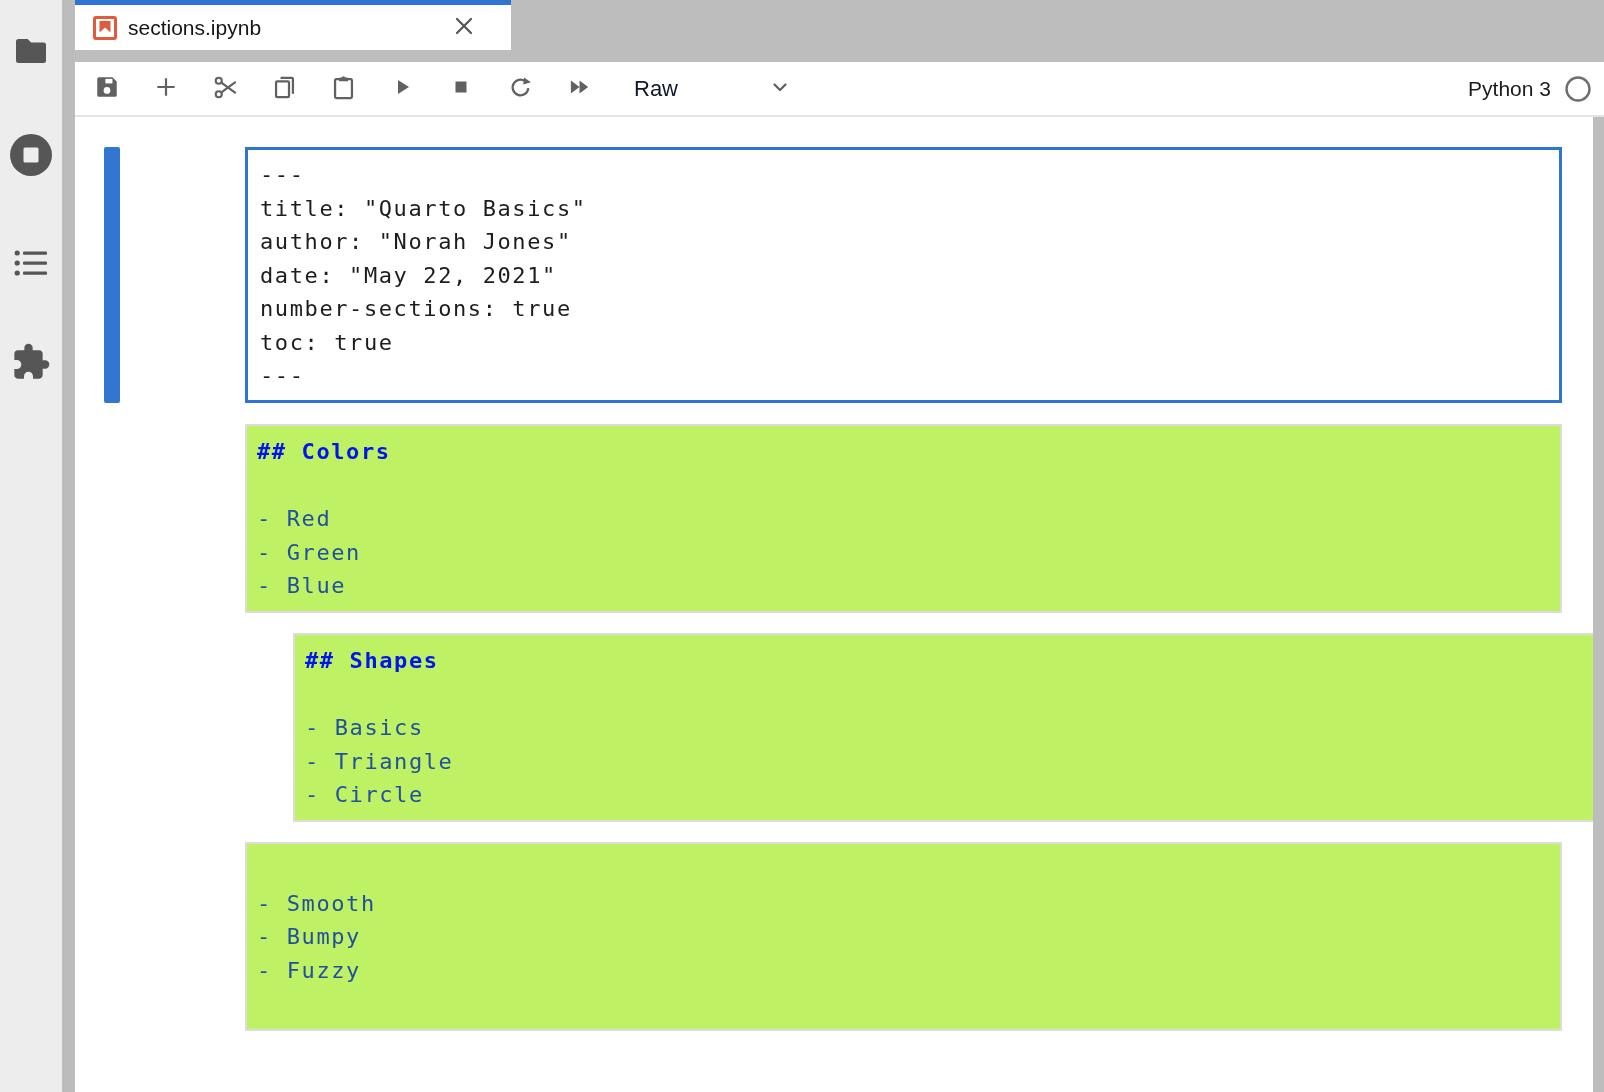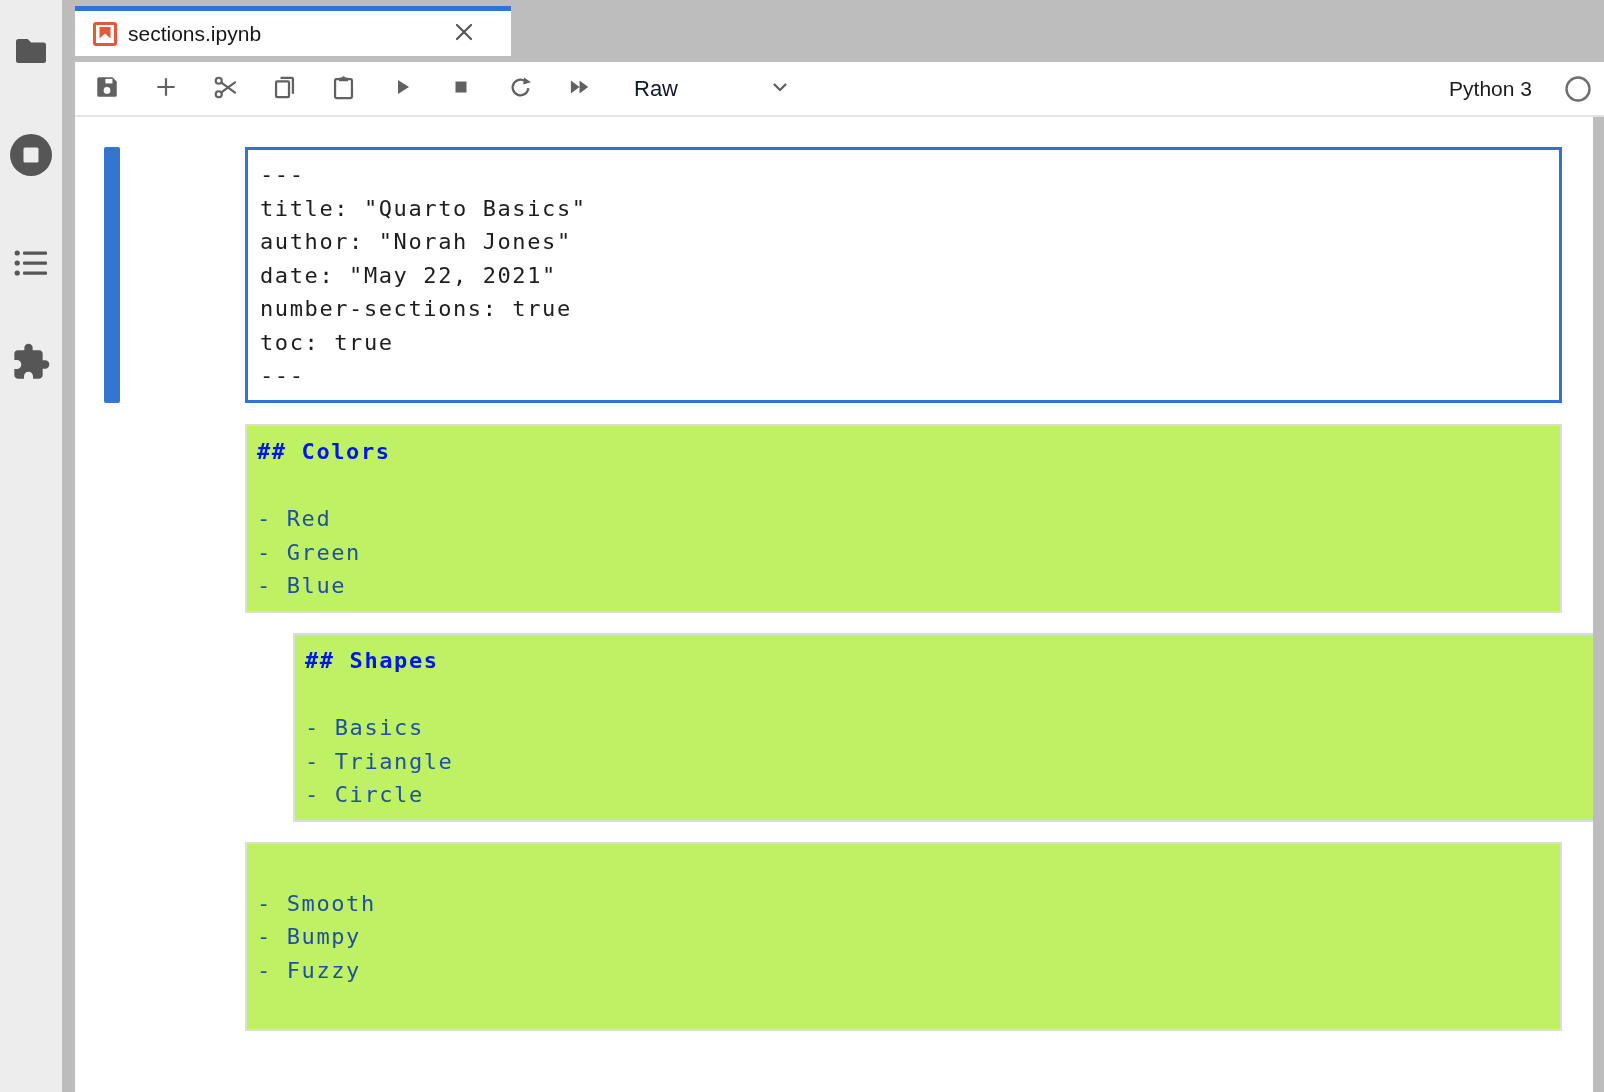--- a/index.html
+++ b/index.html
@@ -14,35 +14,35 @@
   .sb-folder{top:19px;}
   .sb-running{top:123px;}
   .sb-toc{top:231px;}
   .sb-puzzle{top:330px;}
   
   .splitter{position:absolute;left:62px;top:0;width:13px;height:1092px;background:#bcbcbc;z-index:2;}
   
   .main{position:absolute;left:75px;top:0;right:0;bottom:0;}
   .tabbar{position:relative;height:62px;background:#bdbdbd;}
   .tab{
-    position:absolute;left:0;top:6px;width:436px;height:50px;background:#ffffff;
+    position:absolute;left:0;top:0;width:436px;height:50px;background:#ffffff;
     border-top:5px solid #2e74d1;box-sizing:border-box;display:flex;align-items:center;cursor:pointer;
   }
   .tab-icon{margin-left:18px;display:flex;}
   .tab-title{margin-left:11px;font-size:21px;color:#161616;}
   .tab-close{margin-left:auto;margin-right:34px;display:flex;background:none;border:none;padding:2px;cursor:pointer;}
   
   .toolbar{
     height:55px;background:#ffffff;border-bottom:2px solid #e3e3e3;
     display:flex;align-items:center;padding:0 12px 0 20px;box-sizing:border-box;
   }
   .tb-btn{width:24px;height:26px;margin-right:35px;display:flex;align-items:center;justify-content:center;background:none;border:none;padding:0;cursor:pointer;flex:none;}
   .cell-type{display:flex;align-items:center;justify-content:space-between;width:158px;margin-left:8px;cursor:pointer;flex:none;}
   .cell-type-value{font-size:22px;color:#0f172a;}
-  .kernel{margin-left:auto;display:flex;align-items:center;gap:32px;flex:none;}
+  .kernel{margin-left:auto;display:flex;align-items:center;gap:13px;flex:none;}
   .kernel-name{font-size:21px;color:#1b1b1b;}
   .kernel-status{display:flex;}
   
   .content{position:absolute;top:117px;left:0;right:0;bottom:0;background:#ffffff;}
   .scroll-strip{position:absolute;right:0;top:0;width:11px;height:100%;background:#bdbdbd;}
   .collapser{position:absolute;left:29px;top:30px;width:16px;height:256px;background:#3276d2;border-radius:2px;cursor:pointer;}
   .cell{
     position:absolute;left:170px;width:1317px;box-sizing:border-box;overflow:hidden;
     font-family:"DejaVu Sans Mono",monospace;font-size:22px;letter-spacing:1.6px;
   }

